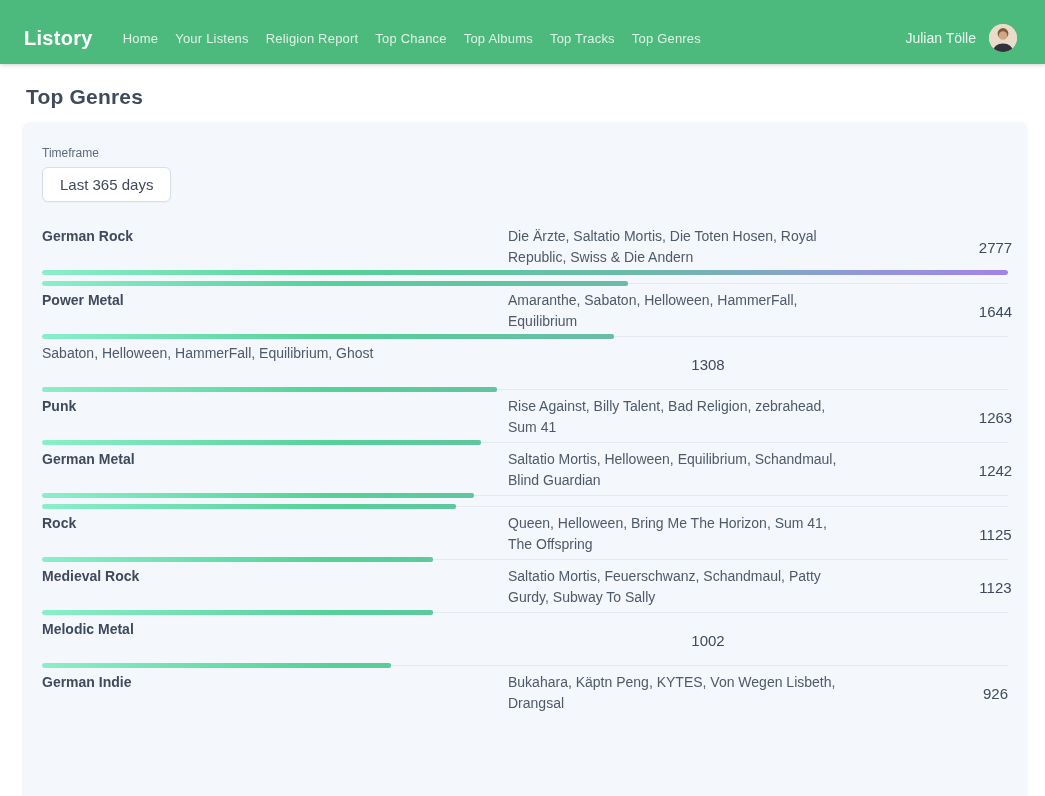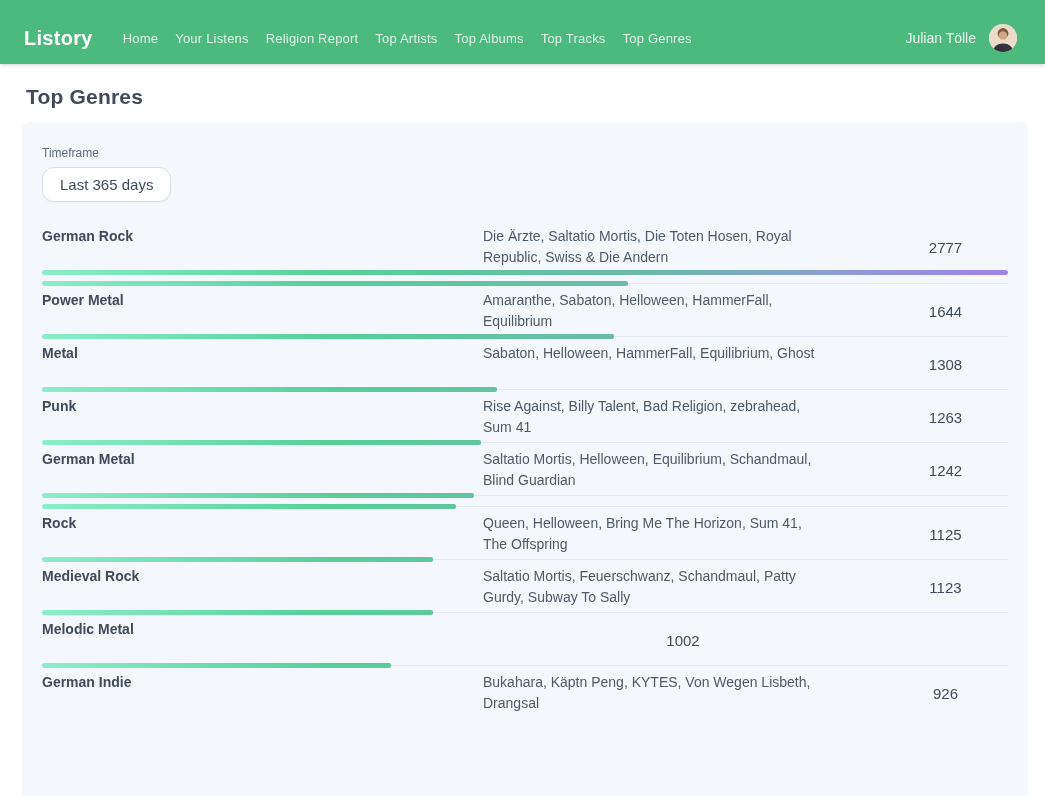--- a/index.html
+++ b/index.html
@@ -23,45 +23,45 @@
   .user-name{color:rgba(255,255,255,.88);font-size:14px;}
   .avatar{width:28px;height:28px;border-radius:50%;overflow:hidden;display:block;
     background:#E9DCC9;flex:0 0 auto;}
   
   .page-title{font-size:21px;font-weight:700;color:var(--ink);
     margin:21px 0 13px 26px;letter-spacing:.2px;}
   .card{background:var(--card);border-radius:8px;margin:0 17px 0 22px;
     padding:24px 20px 60px;min-height:700px;}
   .tf-label{display:block;font-size:12px;color:var(--label);margin-bottom:7px;}
   .tf-select{display:inline-block;background:#fff;border:1px solid var(--border);
-    border-radius:12px;padding:8px 17px;font-size:15px;color:var(--ink);
+    border-radius:6px;padding:8px 17px;font-size:15px;color:var(--ink);
     font-family:"Liberation Sans",sans-serif;cursor:pointer;
     box-shadow:0 1px 2px rgba(40,60,90,.04);}
   .genre-list{margin-top:20px;}
   .row{padding-top:4px;}
-  .cols{display:grid;grid-template-columns:441px 400px 125px;min-height:42px;}
+  .cols{display:grid;grid-template-columns:441px 400px 125px;min-height:42px;gap:25px;}
   .g-name{font-size:14px;font-weight:700;color:var(--ink);padding-top:2px;}
   .g-artists{font-size:14px;color:var(--ink2);line-height:21px;max-width:345px;}
   .g-count{font-size:15px;color:var(--ink);align-self:center;text-align:center;}
   .track{position:relative;height:5px;margin-top:2px;}
   .track::before{content:"";position:absolute;left:0;right:0;top:2px;height:1px;
     background:var(--track);}
   .fill{position:absolute;left:0;top:0;height:5px;border-radius:2px;overflow:hidden;}
   .fill i{display:block;height:100%;background:var(--bargrad);border-radius:2px;}
 </style>
 </head>
 <body>
 
 <nav class="navbar">
   <a class="brand">Listory</a>
   <div class="nav-links" id="nav-links">
       <a class="nav-link">Home</a>
       <a class="nav-link">Your Listens</a>
       <a class="nav-link">Religion Report</a>
-      <a class="nav-link">Top Artists</a>
+      <a class="nav-link">Top Chance</a>
       <a class="nav-link">Top Albums</a>
       <a class="nav-link">Top Tracks</a>
       <a class="nav-link">Top Genres</a>
     </div>
   <div class="spacer"></div>
   <div class="user">
     <span class="user-name">Julian Tölle</span>
     <span class="avatar">
       <svg width="28" height="28" viewBox="0 0 28 28">
         <circle cx="14" cy="14" r="14" fill="#E9DCC9"></circle>
@@ -108,21 +108,20 @@
       <div class="g-count">1644</div>
     </div>
     <div class="track">
       <div class="fill" style="width: 59.2006%;">
               <i style="width: 168.917%;"></i>
             </div>
     </div>
   </div>
         <div class="row">
     <div class="cols">
-      <div class="g-name">Metal</div>
       <div class="g-artists">Sabaton, Helloween, HammerFall, Equilibrium, Ghost</div>
       <div class="g-count">1308</div>
     </div>
     <div class="track">
       <div class="fill" style="width: 47.1012%;">
               <i style="width: 212.309%;"></i>
             </div>
     </div>
   </div>
         <div class="row">

